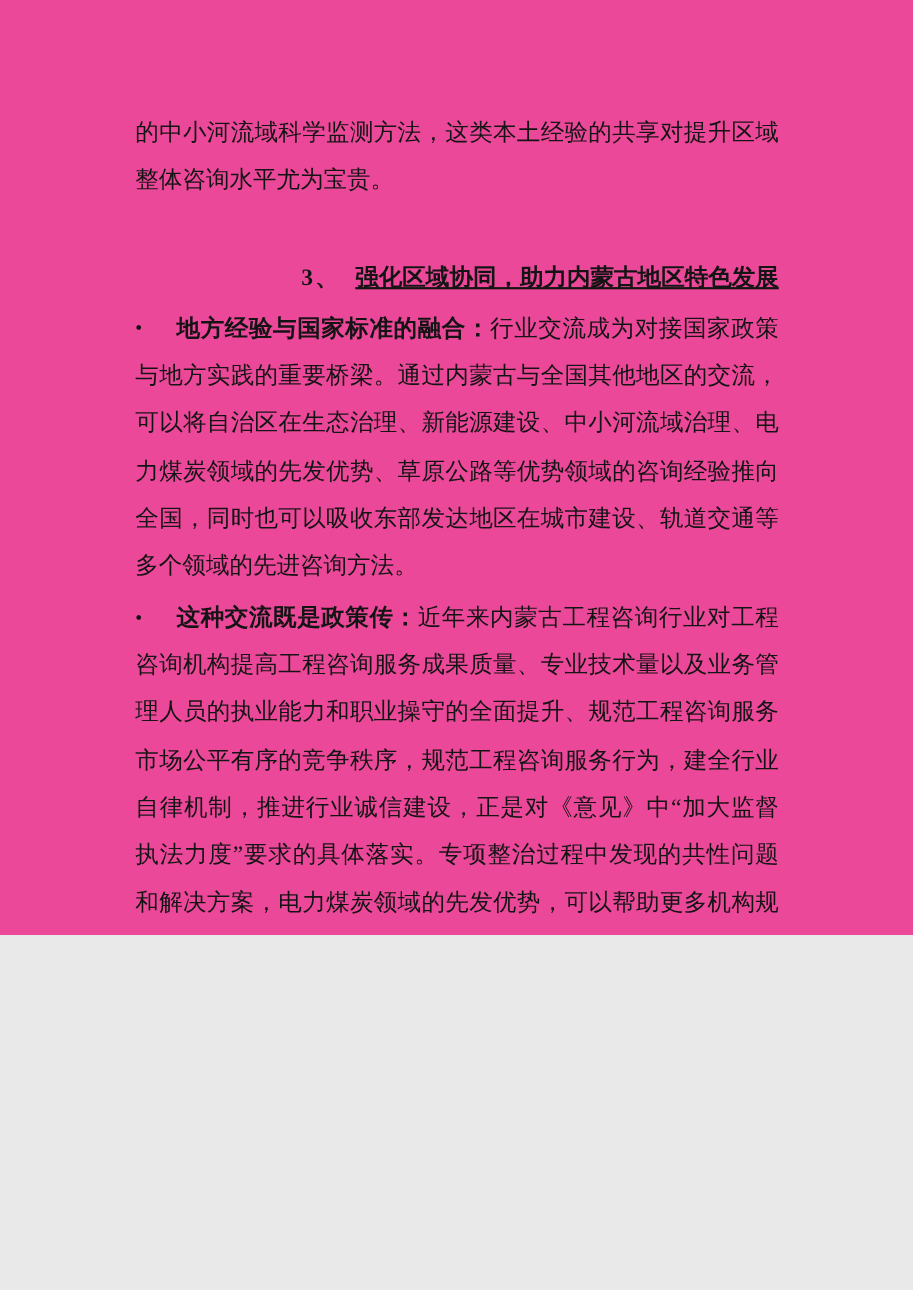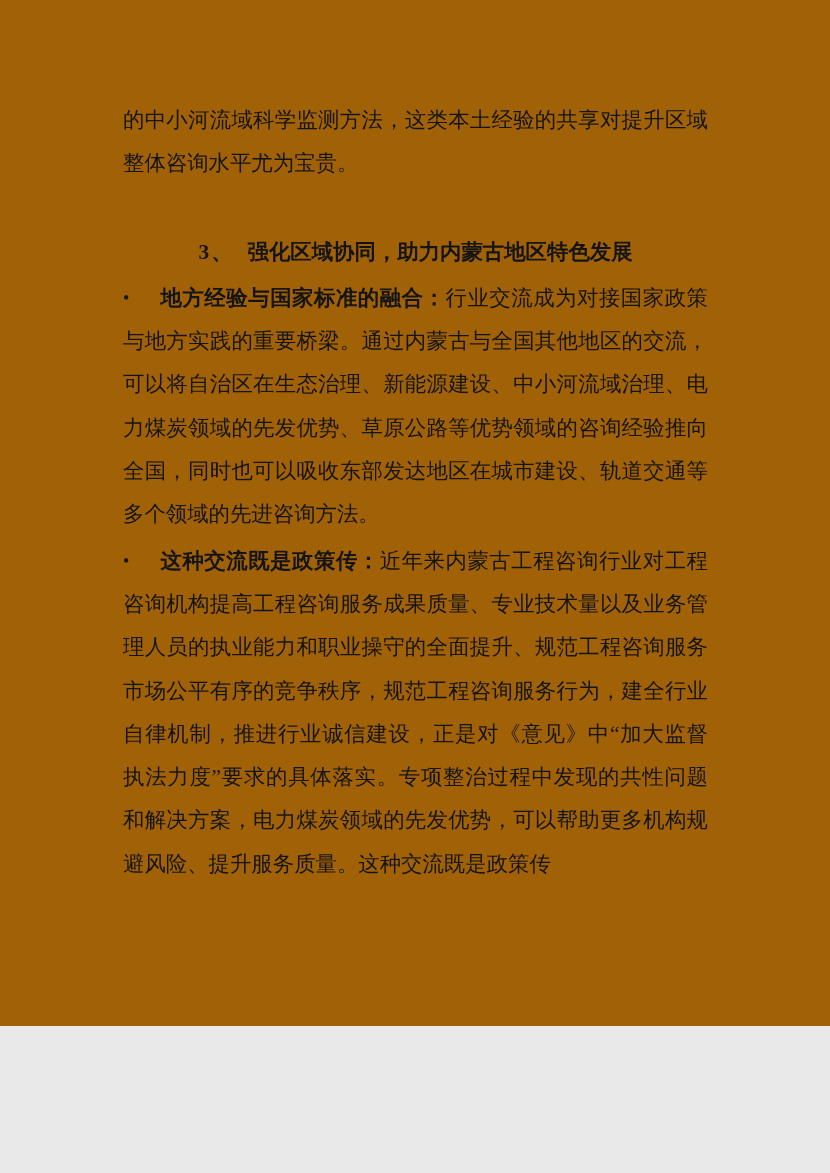--- a/index.html
+++ b/index.html
@@ -3,22 +3,22 @@
 <meta charset="utf-8">
 <style>
   html, body {
     margin: 0;
     padding: 0;
     background: #e9e9e9;
   }
   .page {
     position: relative;
     width: 830px;
-    height: 1026px;
-    background: #a16207;
+    height: 850px;
+    background: #ec4899;
     overflow: hidden;
     font-family: "Liberation Serif", "DejaVu Serif", serif;
     color: #141414;
   }
   .content {
     position: absolute;
     left: 123px;
     top: 99px;
     width: 585px;
     font-size: 21.4px;
@@ -28,21 +28,22 @@
   .content p {
     margin: 0;
     padding: 0;
   }
   .para-continued {
     text-indent: 0;
   }
   .section-heading {
     margin-top: 45px !important;
     font-weight: bold;
-    text-align: center;
+    text-align: right;
+    text-decoration: underline;
   }
   .section-number {
     display: inline-block;
     margin-right: 13px;
     letter-spacing: 2px;
   }
   .lead-paragraph {
     text-indent: 2em;
   }
   .bullet-item {

